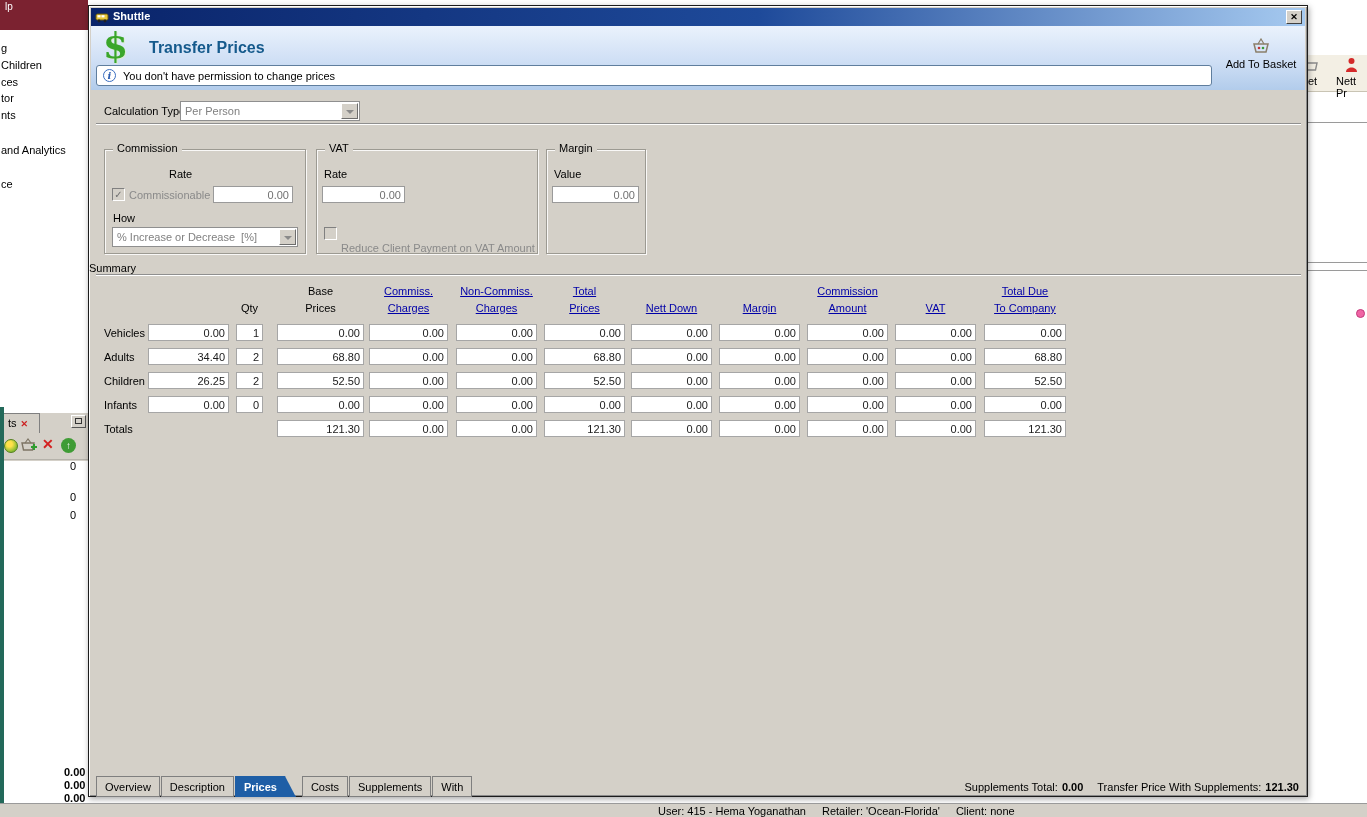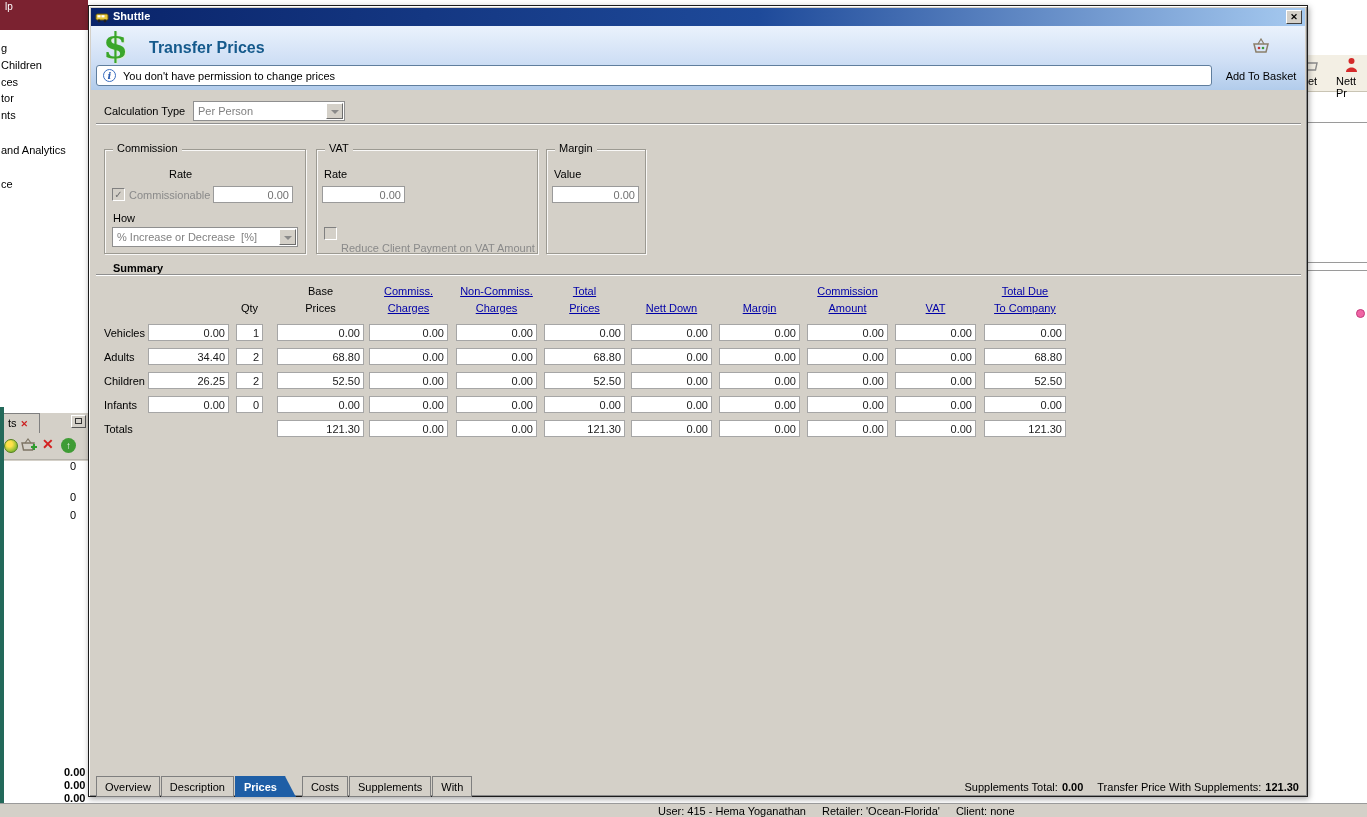--- a/index.html
+++ b/index.html
@@ -42,21 +42,21 @@
   #title-icon{left:4px;top:3px}
   #close-btn{right:3px;top:2px;width:16px;height:14px;background:#d4d0c8;color:#000;
      border:1px solid;border-color:#fff #404040 #404040 #fff;font-size:9px;line-height:12px;text-align:center;font-weight:bold}
 
   #header-band{left:2px;top:20px;right:2px;height:64px;
      background:linear-gradient(180deg,#eaf2fc 0%,#cfdff5 55%,#b2cceb 100%)}
   #dollar-icon{left:14px;top:18px;font-size:36px;font-weight:bold;color:#3aa62a;
      font-family:"DejaVu Serif",serif;text-shadow:1px 1px 0 #d9ecd2}
   #page-title{left:60px;top:33px;font-size:16px;font-weight:bold;color:#155a8c}
   #add-basket{left:1128px;top:32px;width:88px;text-align:center;cursor:default}
-  #add-basket .lbl{display:block;margin-top:14px}
+  #add-basket .lbl{display:block;margin-top:2px}
   #info-bar{left:7px;top:59px;width:1116px;height:21px;background:#fff;border:1px solid #5f7e9e;border-radius:3px}
   #info-icon{left:6px;top:3px;width:13px;height:13px;border-radius:50%;background:#fff;border:1px solid #3a6ec0;
      color:#2a5cb0;font-family:"DejaVu Serif",serif;font-style:italic;font-weight:bold;font-size:10px;
      line-height:11px;text-align:center}
   #info-text{left:26px;top:4px}
 
   
   .lbl-plain{white-space:nowrap}
   .combo{background:#fff;border:1px solid #8f8f8f;height:20px}
   .combo .ctxt{position:absolute;left:4px;top:3px;color:#808080;white-space:nowrap;overflow:hidden;right:20px}
@@ -70,21 +70,21 @@
   .gray{color:#8a8a8a}
 
   .grp{border:1px solid #9c9a92;box-shadow:inset 1px 1px 0 rgba(255,255,255,.85),1px 1px 0 rgba(255,255,255,.85)}
   .grp-title{position:absolute;top:-8px;left:8px;background:#d4d0c8;padding:0 4px;white-space:nowrap}
 
   #divider1{left:7px;top:117px;width:1205px}
   #summary-line{left:7px;top:268px;width:1205px}
   .etch-top{height:1px;background:#8f8f8f}
   .etch-bot{height:1px;background:#fff}
 
-  #summary-title{left:24px;top:256px;font-weight:bold}
+  #summary-title{left:0;top:256px;font-weight:normal}
 
   
   .c-unit{left:59px;width:81px}
   .c-qty{left:147px;width:27px}
   .c-base{left:188px;width:87px}
   .c-com{left:280px;width:79px}
   .c-ncom{left:367px;width:81px}
   .c-tot{left:455px;width:81px}
   .c-nett{left:542px;width:81px}
   .c-mar{left:630px;width:81px}
@@ -202,21 +202,21 @@
     </svg>
     <span class="lbl">Add To Basket</span>
   </div>
 
   <div class="abs" id="info-bar">
     <span class="abs" id="info-icon">i</span>
     <span class="abs" id="info-text">You don't have permission to change prices</span>
   </div>
 
   <span class="abs lbl-plain" style="left:15px;top:99px">Calculation Type</span>
-  <div class="abs combo" style="left:104px;top:95px;width:152px">
+  <div class="abs combo" style="left:91px;top:95px;width:180px">
     <span class="ctxt">Per Person</span>
     <span class="cbtn">
         <span class="tri"></span>
       </span>
   </div>
 
   <div class="abs" id="divider1">
       <div class="etch-top"></div>
       <div class="etch-bot"></div>
     </div>

